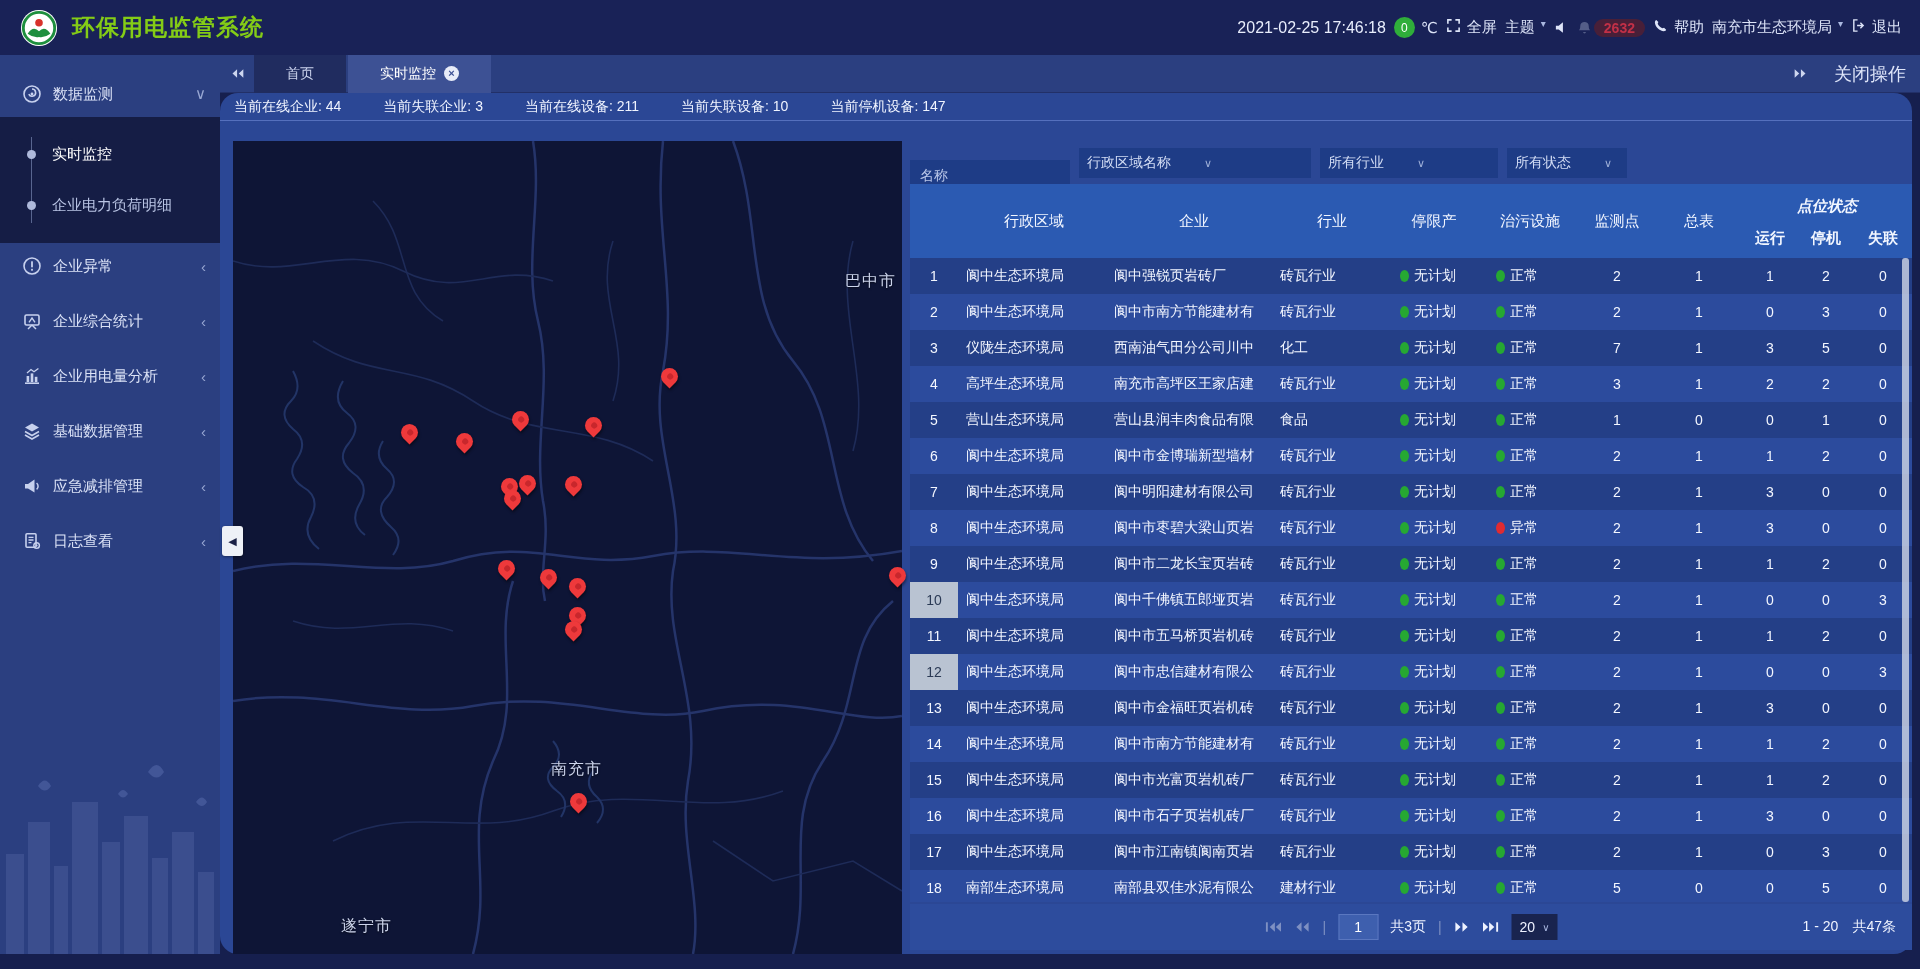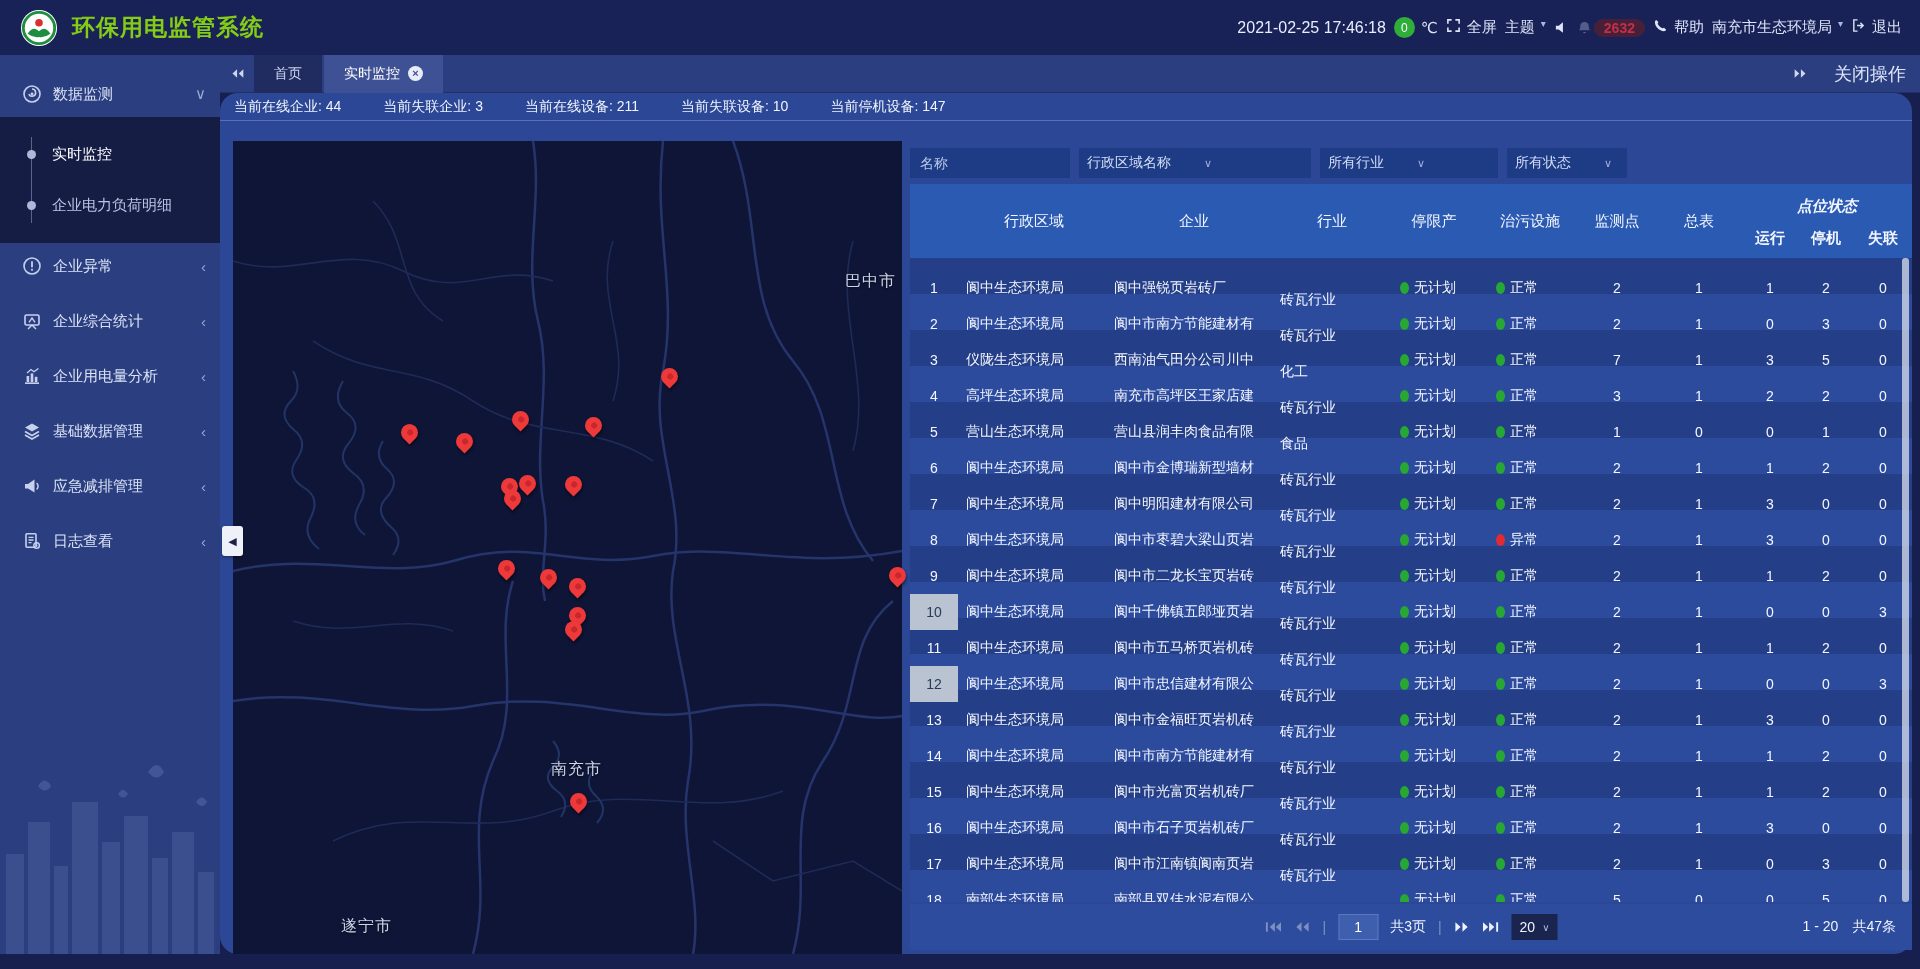--- a/index.html
+++ b/index.html
@@ -41,21 +41,21 @@
   .side-sub-item .dot-marker { width:9px; height:9px; border-radius:50%; background:#aeb9da; margin-left:27px; margin-right:16px; position:relative; z-index:1; }
   .side-sub-item.active { color:#ffffff; }
   .skyline { position:absolute; bottom:0; left:0; width:220px; height:200px; z-index:1; }
 
   
   .content { flex:1; display:flex; flex-direction:column; min-width:0; }
   .tabbar { height:38px; background:#2b3f80; display:flex; align-items:center; border-bottom:1px solid #22складка; border-bottom:1px solid #223068; padding-right:14px; }
   .tab-scroll { width:34px; height:38px; display:flex; align-items:center; justify-content:center; color:#cdd6ef; cursor:pointer; }
   .tab-scroll svg { width:15px; height:11px; }
   .tabs { display:flex; height:38px; align-items:stretch; flex:1; }
-  .tab { padding:0 20px; display:flex; align-items:center; gap:8px; font-size:14px; color:#ccd4ee; background:#202c5f; cursor:pointer; margin-right:2px; }
+  .tab { padding:0 32px; display:flex; align-items:center; gap:8px; font-size:14px; color:#ccd4ee; background:#202c5f; cursor:pointer; margin-right:2px; }
   .tab.active { background:#3d5194; color:#ffffff; }
   .tab-close { width:15px; height:15px; border-radius:50%; background:#e8ecf8; color:#3d5194; font-size:11px; line-height:15px; text-align:center; font-weight:bold; cursor:pointer; }
   .tab-ops { display:flex; align-items:center; gap:26px; color:#dfe6fa; font-size:18px; }
   .tab-ops .tab-scroll { width:auto; }
   .flip { transform:scaleX(-1); display:inline-flex; }
 
   .content-body { background:#2b4795; width:calc(100% - 8px); height:861px;border-radius:18px; }
   .statusbar { height:28px; display:flex; align-items:center; gap:0; padding-left:14px; border-bottom:1px solid #5570bd; font-size:14px; color:#f0f4ff; }
   .st-item { margin-right:42px; white-space:nowrap; }
 
@@ -65,21 +65,21 @@
   .map-panel { width:669px; height:813px; background:#0e1536; position:relative; flex:0 0 auto; }
   .map-roads { position:absolute; inset:0; }
   .pin { position:absolute; width:17px; height:17px; background:#ee393b; border-radius:50% 50% 50% 0; transform:rotate(-45deg); box-shadow:-1px 2px 3px rgba(0,0,0,.45); }
   .pin:after { content:""; position:absolute; left:5.5px; top:5.5px; width:6px; height:6px; border-radius:50%; background:#c8272c; }
   .city-label { position:absolute; font-size:16px; color:#cdd5ec; text-shadow:0 1px 2px rgba(0,0,0,.6); letter-spacing:1px; }
   .map-handle { position:absolute; left:-11px; top:385px; width:21px; height:30px; background:#eef1f7; border-radius:3px; display:flex; align-items:center; justify-content:center; color:#1b2246; font-size:11px; cursor:pointer; box-shadow:0 1px 3px rgba(0,0,0,.4); }
 
   
   .right-panel { flex:1; padding-top:7px; display:flex; flex-direction:column; min-width:0; }
   .filters { display:flex; gap:9px; height:30px; margin-bottom:6px; }
-  .f-input { width:160px; height:30px; background:#1e3c86; border:none; outline:none; color:#bef264; font-size:14px; padding:0 10px; font-family:inherit; }
+  .f-input { width:160px; height:30px; background:#1e3c86; border:none; outline:none; color:#bef264; font-size:14px; padding:0 10px; font-family:inherit;margin-top:12px; }
   .f-input::placeholder { color:#bac7e9; }
   .f-select { height:30px; background:#1e3c86; display:flex; align-items:center; justify-content:flex-start; padding:0 8px; color:#d3ddf5; font-size:14px; cursor:pointer;gap:33px; }
   .f-select .caret { font-size:11px; color:#9fb0d8; }
   .w-region { width:232px; }
   .w-industry { width:178px; }
   .w-status { width:120px; }
 
   .tgrid { display:grid; grid-template-columns:48px 152px 168px 108px 96px 96px 78px 86px 56px 56px 58px; }
   .thead { background:#2b5ab2; height:74px; grid-template-rows:34px 40px; font-size:15px; color:#f2f6ff; }
   .th-main { grid-row:1/3; display:flex; align-items:center; justify-content:center; }
@@ -87,21 +87,21 @@
   .th-sub { grid-row:2; display:flex; align-items:center; justify-content:center; font-weight:bold; }
 
   .tbody { height:644px; overflow:hidden; position:relative; }
   .trow { height:36px; align-items:center; font-size:14px; color:#f4f7ff; cursor:pointer; }
   .trow.odd { background:#243f87; }
   .trow.even { background:#2c4b9d; }
   .tc { display:flex; align-items:center; justify-content:center; height:36px; overflow:hidden; white-space:nowrap; }
   .tc.left { justify-content:flex-start; }
   .c-region { padding-left:8px; }
   .c-company { padding-left:4px; }
-  .c-industry { padding-left:2px;margin-top:24px; }
+  .c-industry { padding-left:2px; }
   .c-limit, .c-facility { padding-left:14px; justify-content:flex-start; }
   .st-dot { width:9px; height:12px; border-radius:50%; margin-right:5px; flex:0 0 auto; }
   .st-dot.g { background:#26a832; }
   .st-dot.r { background:#e02b31; }
   .c-idx.sel { background:#b9c3d2; color:#2b3a55; }
   .scroll-thumb { position:absolute; right:3px; top:0; width:7px; height:644px; background:#cfd6e6; opacity:.8; border-radius:3px; }
 
   
   .pager { height:46px; margin-top:2px; background:#2d4c9d; display:flex; align-items:center; position:relative; font-size:14px; }
   .pager-center { position:absolute; left:50%; transform:translateX(-50%); display:flex; align-items:center; gap:12px; }

